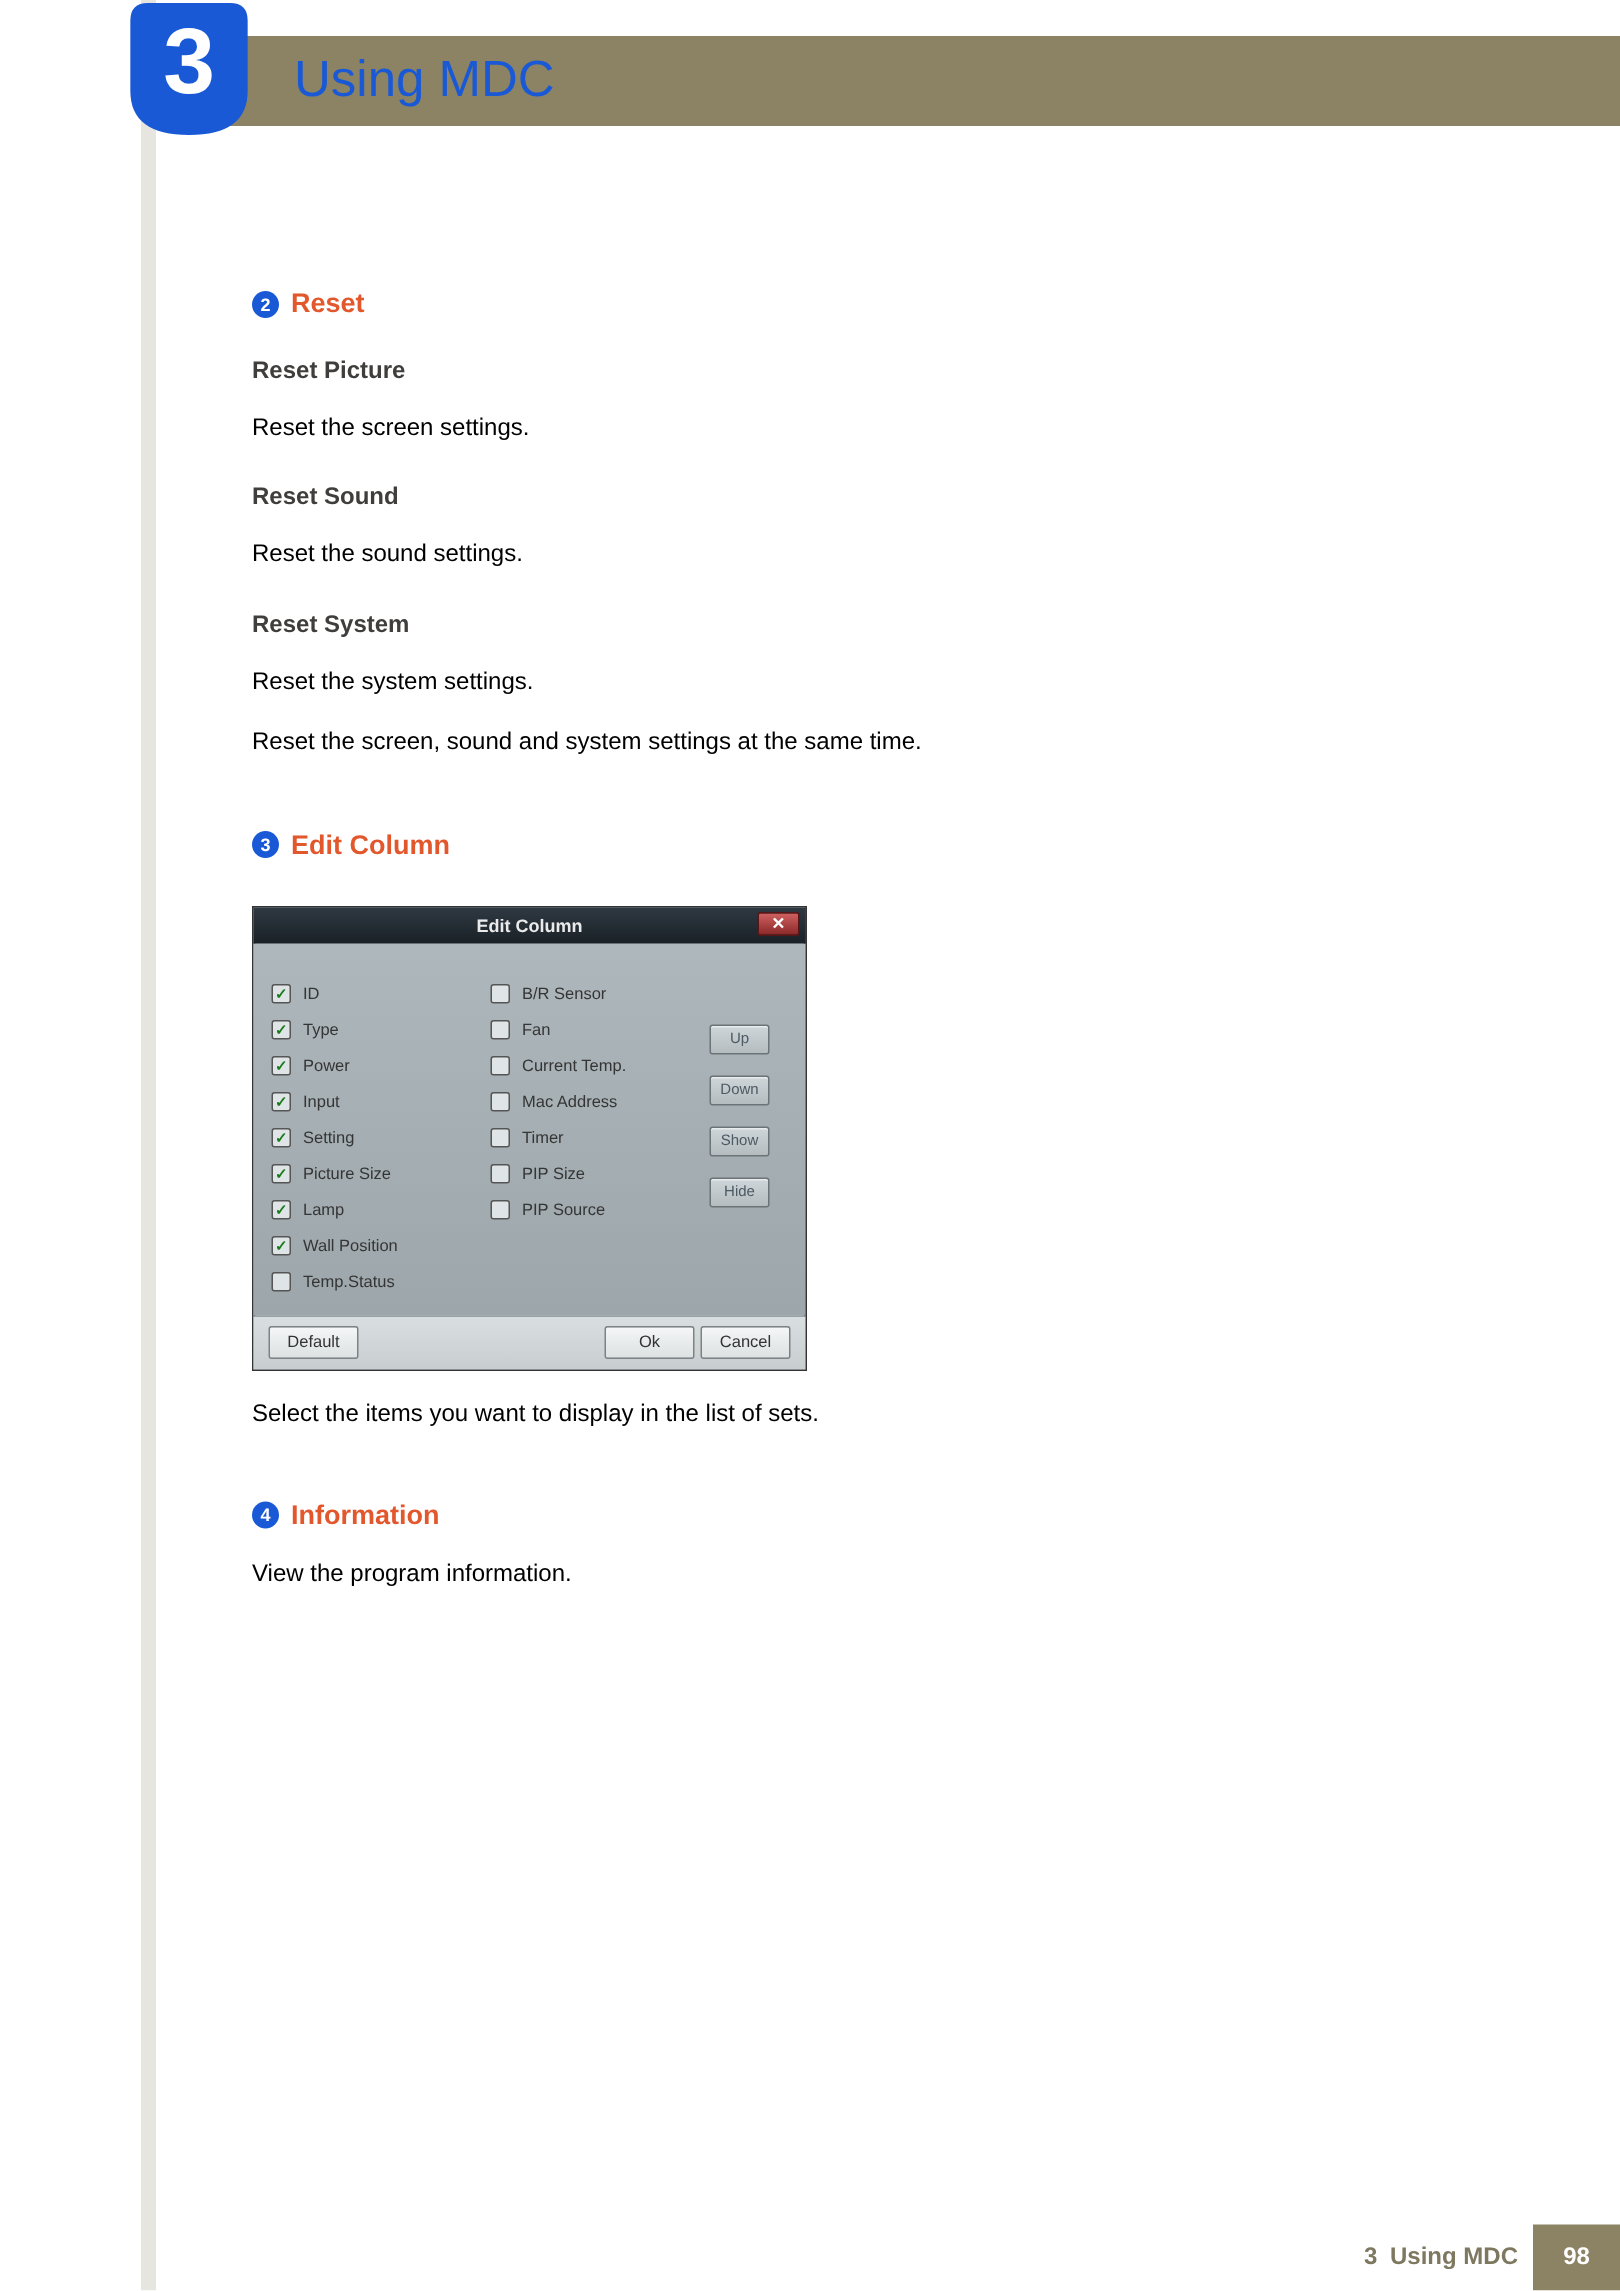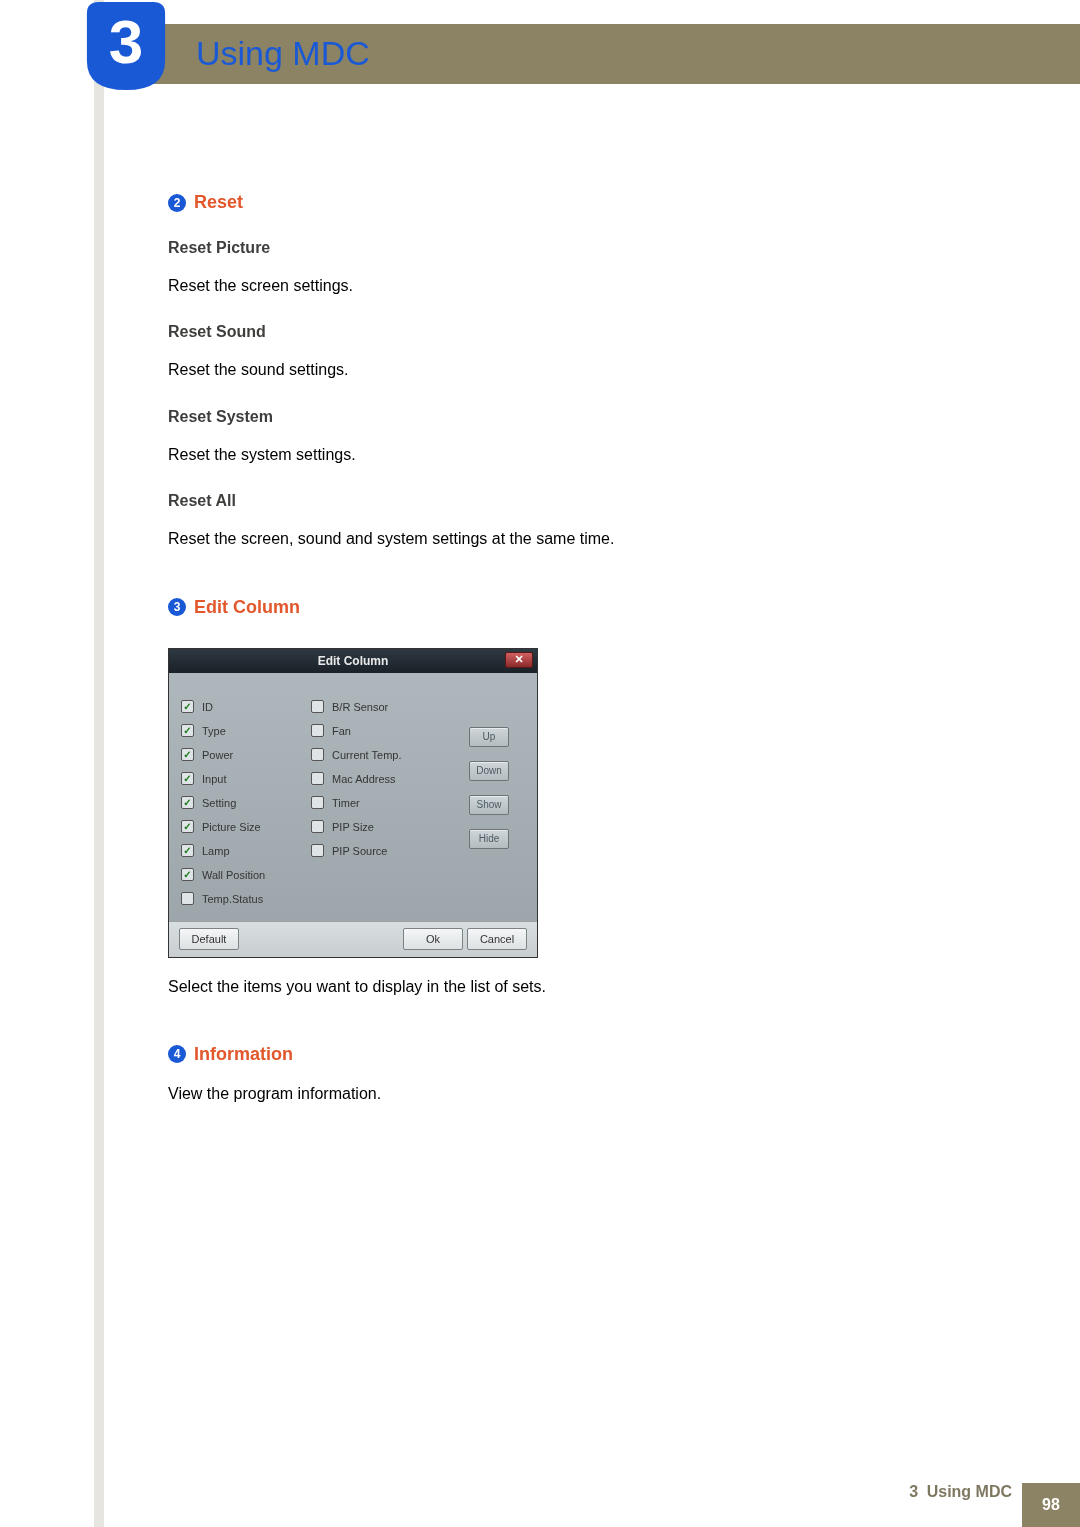--- a/index.html
+++ b/index.html
@@ -63,21 +63,21 @@
     position: absolute; right: 4px; top: 3px; width: 28px; height: 16px;
     background: linear-gradient(#d06060, #8b2929);
     border: 1px solid #5a1616; color: #fff; font-size: 11px; font-weight: 700;
     display: flex; align-items: center; justify-content: center; border-radius: 2px;
   }
   .dialog-body {
     background: linear-gradient(#aeb7bb, #9da6aa);
     padding: 22px 12px 10px 12px;
     color: #2c2c2c;
   }
-  .dialog-columns { display: flex; }
+  .dialog-columns { display: flex; gap: 16px; }
   .dcol { flex: 0 0 auto; }
   .dcol.items { width: 130px; }
   .dcol.buttons { width: 56px; margin-left: auto; padding-top: 32px; }
   .drow { display: flex; align-items: center; gap: 8px; height: 24px; color: #353535; font-size: 11px; }
   .chk {
     width: 13px; height: 13px; border: 1px solid #555; background: #dfe4e6;
     display: inline-flex; align-items: center; justify-content: center; font-size: 10px; color: #1a7a1a;
     border-radius: 2px;
   }
   .chk.on::after { content: "✓"; font-weight: 700; }
@@ -96,21 +96,21 @@
   .dlg-btn {
     width: 60px; height: 22px; background: linear-gradient(#f4f6f7, #dde1e2);
     border: 1px solid #7c8386; border-radius: 2px; color: #333; font-size: 11px;
     display: flex; align-items: center; justify-content: center;
   }
   .dialog-footer .spacer { flex: 1; }
 
   
   .page-footer {
     position: absolute; left: 0; bottom: 0; width: 1080px; height: 44px;
-    display: flex; align-items: flex-start; justify-content: flex-end;
+    display: flex; align-items: center; justify-content: flex-end;
   }
   .footer-text { color: #7e7861; font-size: 16px; font-weight: 700; margin-right: 10px; }
   .footer-text .chap-mini { margin-right: 4px; }
   .page-num-box {
     width: 58px; height: 44px; background: #8b8363; color: #fff;
     display: flex; align-items: center; justify-content: center;
     font-size: 16px; font-weight: 700;
   }
 </style>
 </head>
@@ -137,21 +137,20 @@
 
     <div class="sub-head">Reset Picture</div>
     <div class="body-text">Reset the screen settings.</div>
 
     <div class="sub-head">Reset Sound</div>
     <div class="body-text">Reset the sound settings.</div>
 
     <div class="sub-head">Reset System</div>
     <div class="body-text">Reset the system settings.</div>
 
-    <div class="sub-head">Reset All</div>
     <div class="body-text">Reset the screen, sound and system settings at the same time.</div>
 
     <div class="sec-head gap-lg">
       <span class="circle">3</span>
       <span class="label">Edit Column</span>
     </div>
 
     <div class="dialog">
       <div class="dialog-titlebar">
         <span>Edit Column</span>

